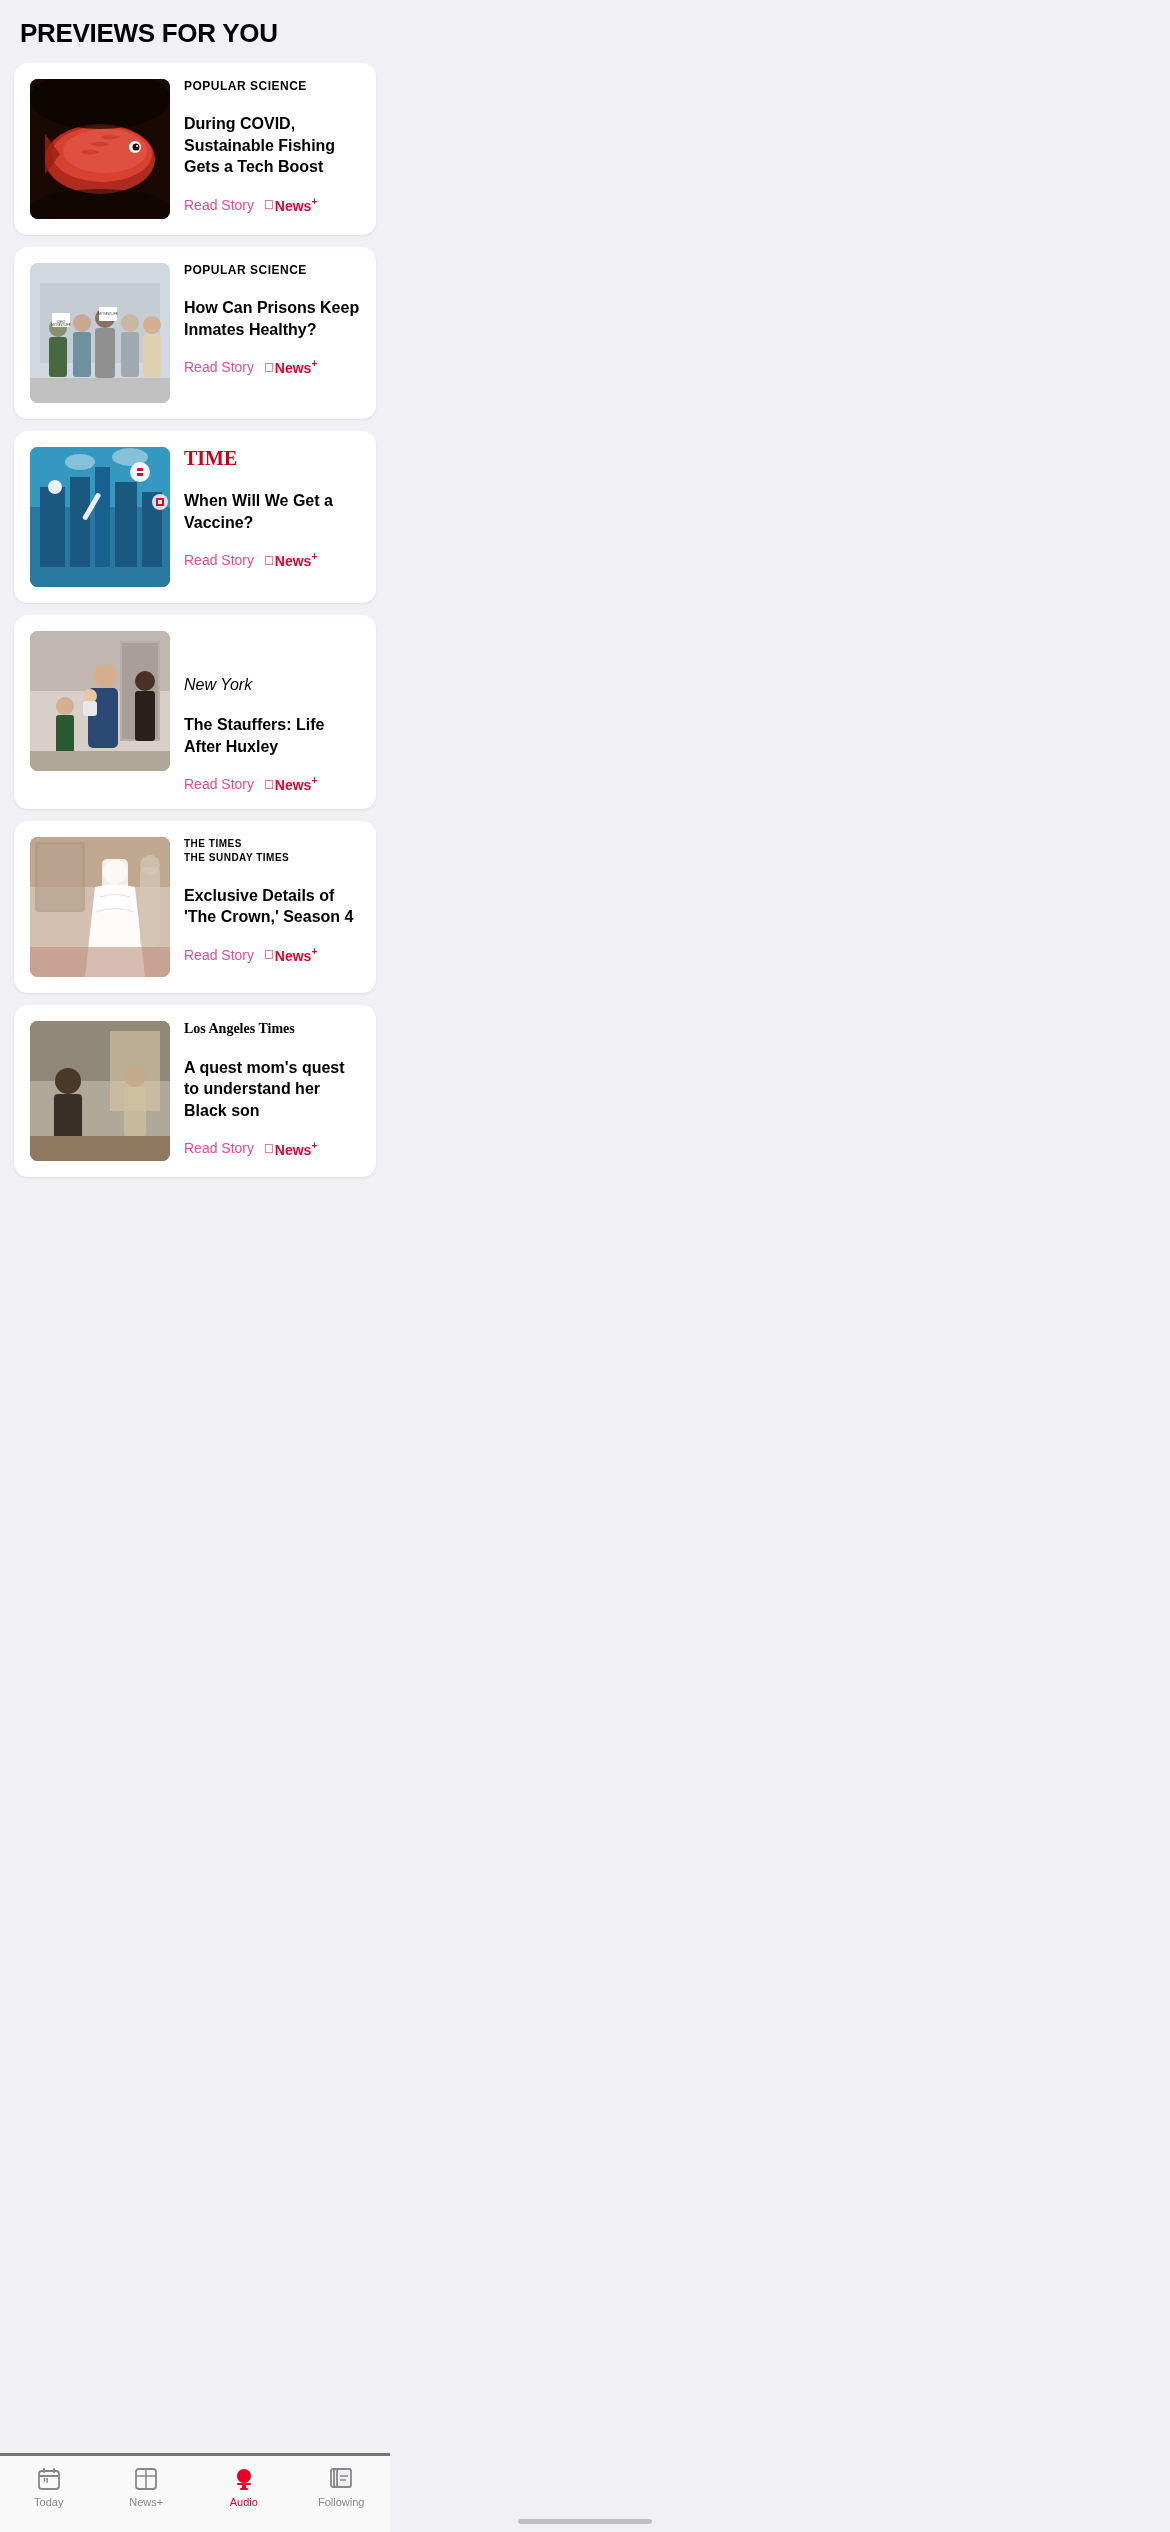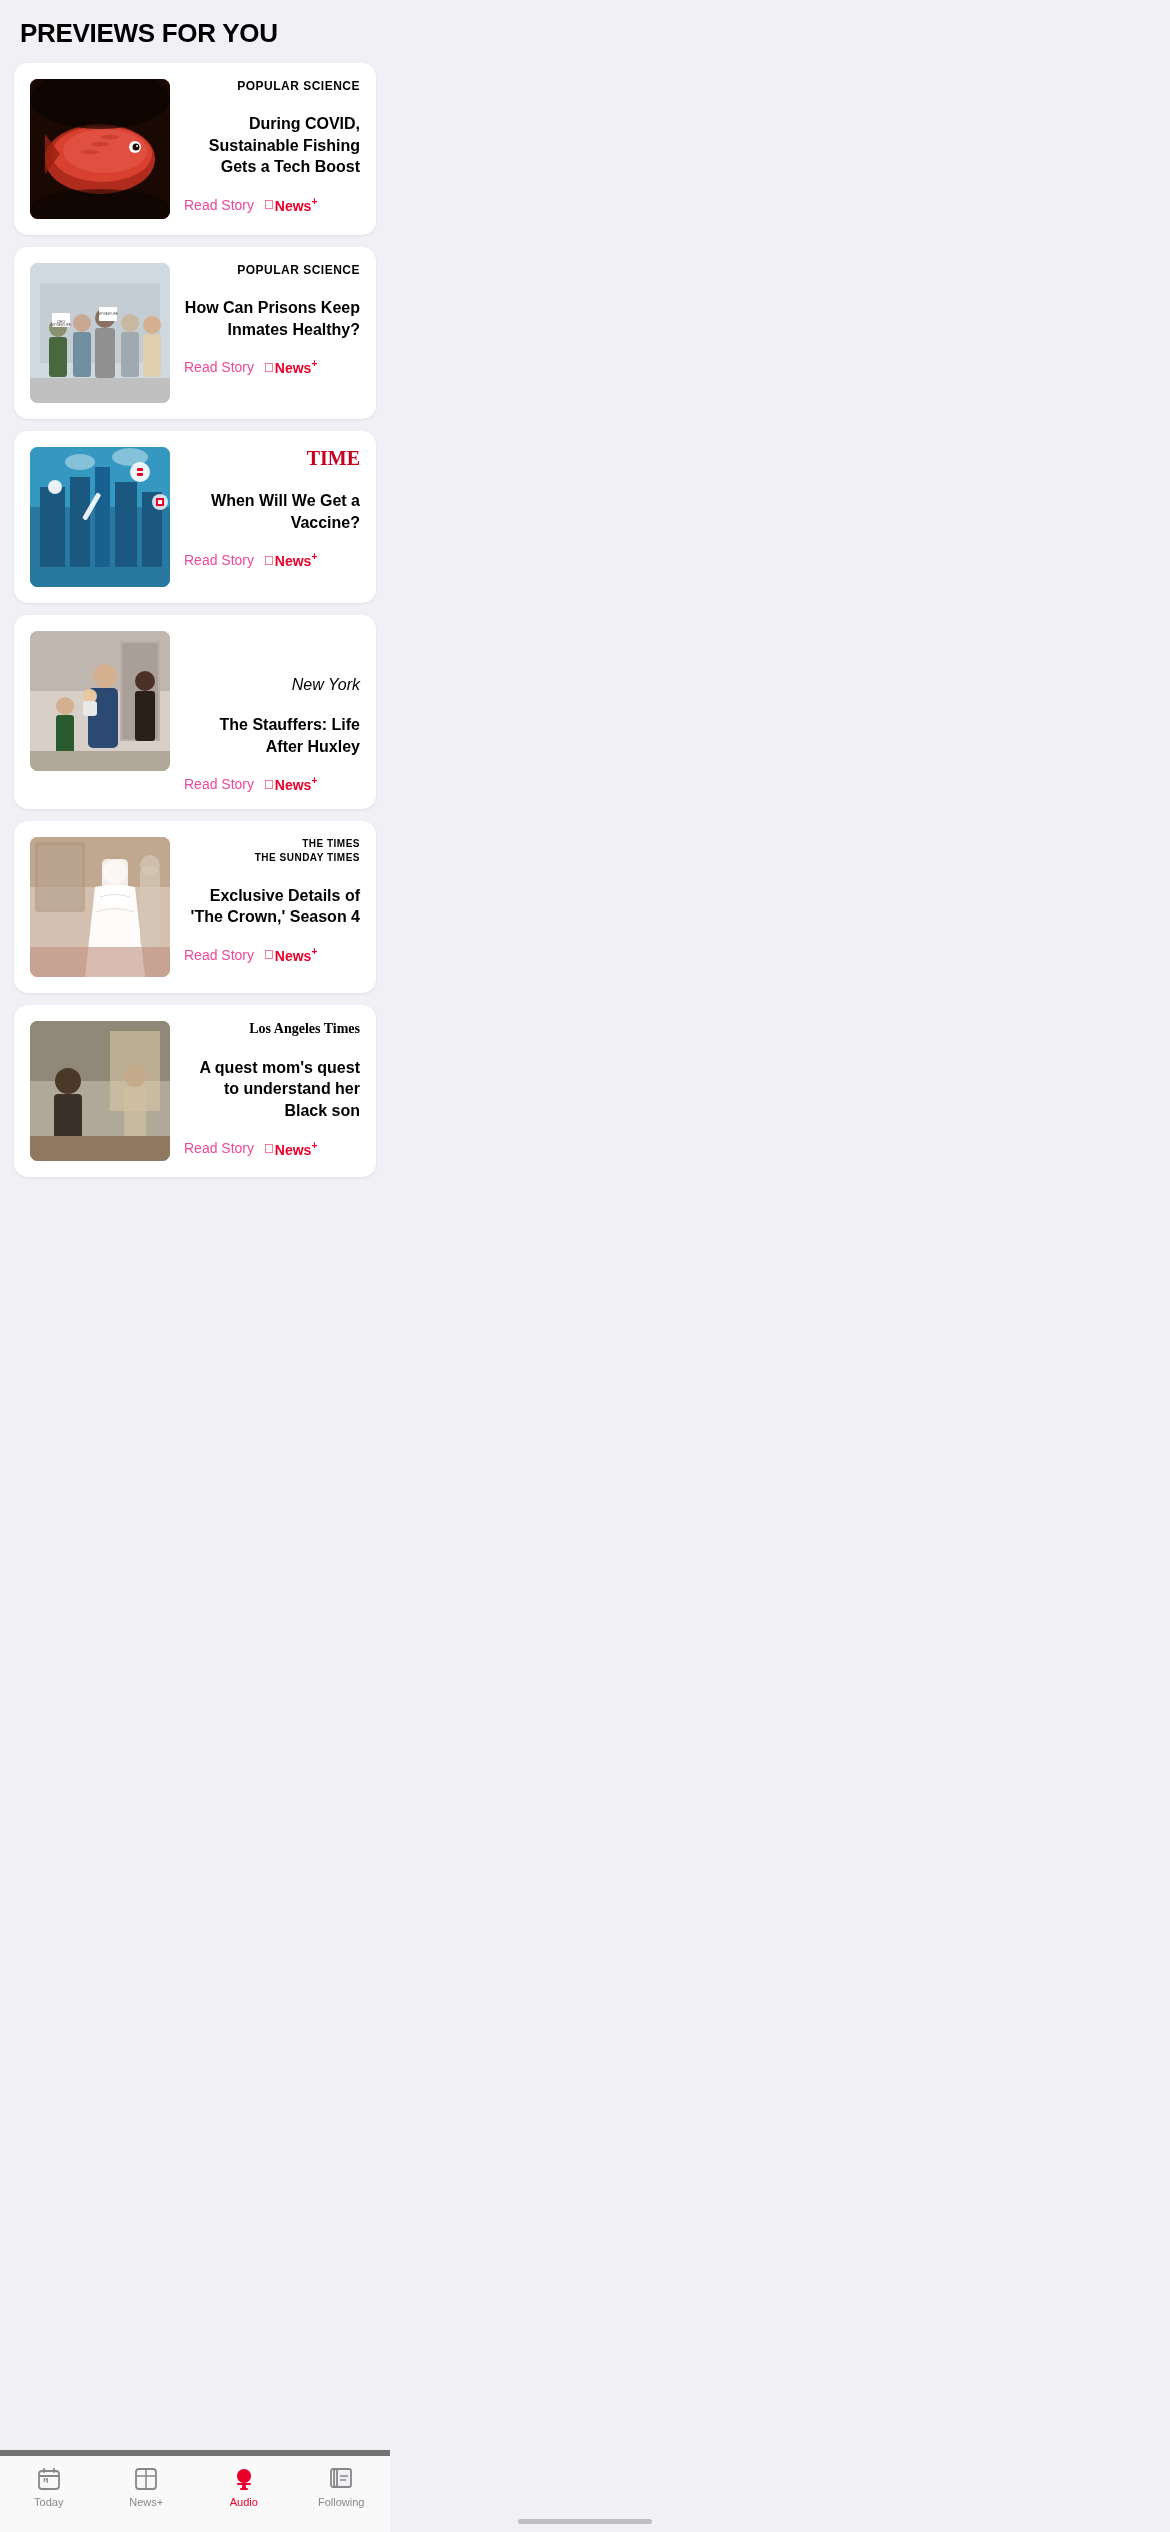--- a/index.html
+++ b/index.html
@@ -84,21 +84,20 @@
       color: #000;
       letter-spacing: -0.3px;
     }
 
     
     .articles-list {
       padding: 0 14px;
       display: flex;
       flex-direction: column;
       gap: 0;
-      text-align: right;
     }
 
     .article-card {
       background: #fff;
       border-radius: 14px;
       padding: 16px;
       margin-bottom: 12px;
       display: flex;
       gap: 14px;
       align-items: flex-start;
@@ -213,21 +212,21 @@
       color: #e8002a;
     }
 
     
     .tab-bar {
       position: fixed;
       bottom: 0;
       left: 0;
       width: 390px;
       background: rgba(249, 249, 249, 0.95);
-      border-top: 6px solid #737373;
+      border-top: 3px solid #737373;
       display: flex;
       justify-content: space-around;
       align-items: flex-start;
       padding: 10px 0 24px 0;
     }
 
     .tab-item {
       display: flex;
       flex-direction: column;
       align-items: center;

